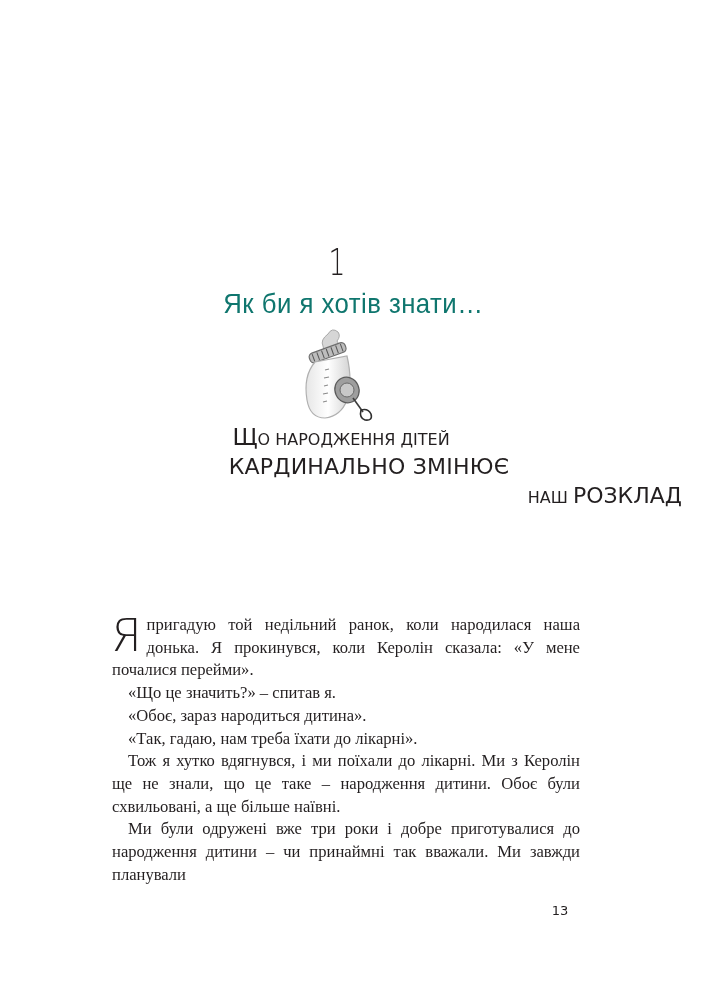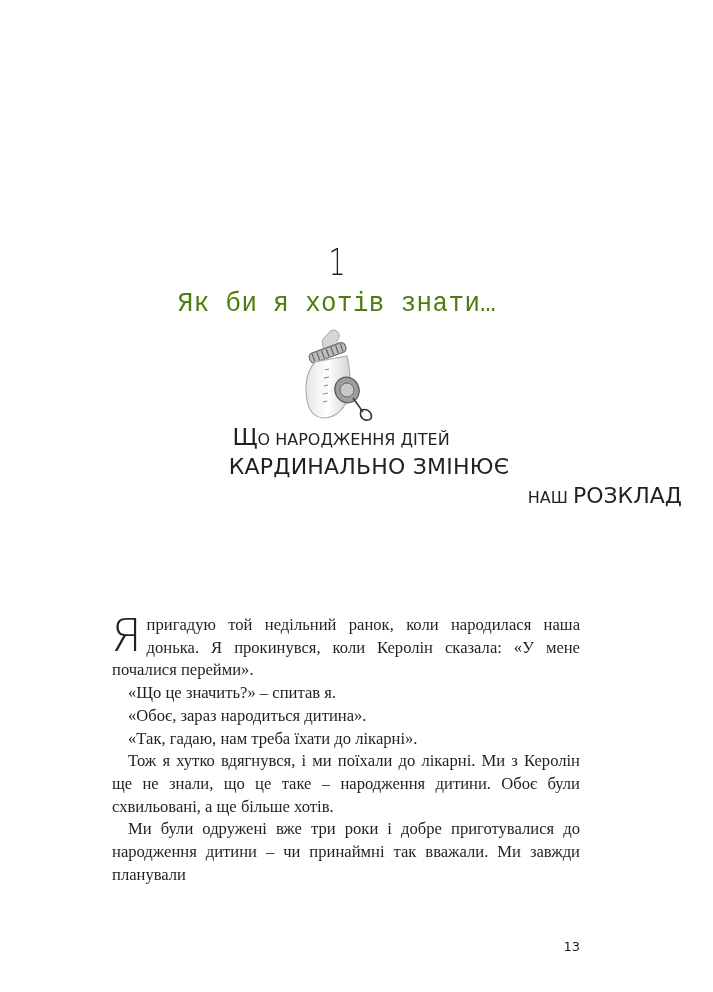--- a/index.html
+++ b/index.html
@@ -5,23 +5,23 @@
   html, body { margin: 0; padding: 0; background: #ffffff; }
   body { width: 713px; height: 992px; position: relative; overflow: hidden; color: #231f20; }
   .abs { position: absolute; }
   .chap-num {
     left: 0; width: 674px; top: 240px; text-align: center;
     font-family: "DejaVu Sans", sans-serif; font-weight: 300;
     font-size: 38px; line-height: 44px; color: #231f20;
     transform: scaleX(0.7); transform-origin: 337px 0;
   }
   .chap-title {
-    left: 0; width: 674px; top: 286px; text-align: center;
-    font-family: Liberation Mono, monospace; font-weight: 300;
-    font-size: 28px; line-height: 36px; color: #4d7c0f; letter-spacing: 0.5px;
+    left: 16px; width: 674px; top: 286px; text-align: center;
+    font-family: Liberation Sans, sans-serif; font-weight: 300;
+    font-size: 28px; line-height: 36px; color: #0f766e; letter-spacing: 0.5px;
     -webkit-text-stroke: 0; font-stretch: condensed;
   }
   .chap-title span { display: inline-block; transform: scaleX(0.92); }
   .bottle { left: 295px; top: 326px; width: 94px; height: 100px; }
   .subtitle {
     left: 0; width: 682px; text-align: center;
     font-family: "DejaVu Sans", sans-serif; color: #231f20;
   }
   .sub1 { top: 424px; font-size: 16px; line-height: 26px; }
   .sub1 .big { font-size: 23px; }
@@ -33,21 +33,21 @@
     font-family: "Liberation Serif", serif; font-size: 16.6px; line-height: 22.7px;
     color: #231f20; text-align: justify;
   }
   .body-text p { margin: 0; text-indent: 16px; }
   .body-text p.first { text-indent: 0; }
   .dropcap {
     float: left; font-family: "DejaVu Sans", sans-serif; font-weight: 300;
     font-size: 44px; line-height: 38px; margin: 3px 5px 0 -1px; color: #231f20;
   }
   .page-num {
-    left: 540px; width: 40px; top: 938px; text-align: right;
+    left: 540px; width: 40px; top: 902px; text-align: center;
     font-family: "DejaVu Sans", sans-serif; font-size: 13px; line-height: 18px; color: #231f20;
   }
 </style>
 </head>
 <body>
 
 <div class="abs chap-num">1</div>
 
 <div class="abs chap-title"><span>Як би я хотів знати…</span></div>
 
@@ -96,17 +96,17 @@
 
 <div class="abs subtitle sub2">КАРДИНАЛЬНО ЗМІНЮЄ</div>
 
 <div class="abs subtitle sub3"><span style="text-transform: uppercase; font-size: 16px;">наш</span> <span class="big">РОЗКЛАД</span></div>
 
 <div class="abs body-text">
   <p class="first"><span class="dropcap">Я</span><span> пригадую той недільний ранок, коли народилася наша донька. Я прокинувся, коли Керолін сказала: «У мене почалися перейми».</span></p>
   <p>«Що це значить?» – спитав я.</p>
   <p>«Обоє, зараз народиться дитина».</p>
   <p>«Так, гадаю, нам треба їхати до лікарні».</p>
-  <p>Тож я хутко вдягнувся, і ми поїхали до лікарні. Ми з Керолін ще не знали, що це таке – народження дитини. Обоє були схвильовані, а ще більше хотів.</p>
+  <p>Тож я хутко вдягнувся, і ми поїхали до лікарні. Ми з Керолін ще не знали, що це таке – народження дитини. Обоє були схвильовані, а ще більше наївні.</p>
   <p style="text-align-last: justify;">Ми були одружені вже три роки і добре приготувалися до народження дитини – чи принаймні так вважали. Ми завжди планували</p>
 </div>
 
 <div class="abs page-num">13</div>
 
 </body></html>

